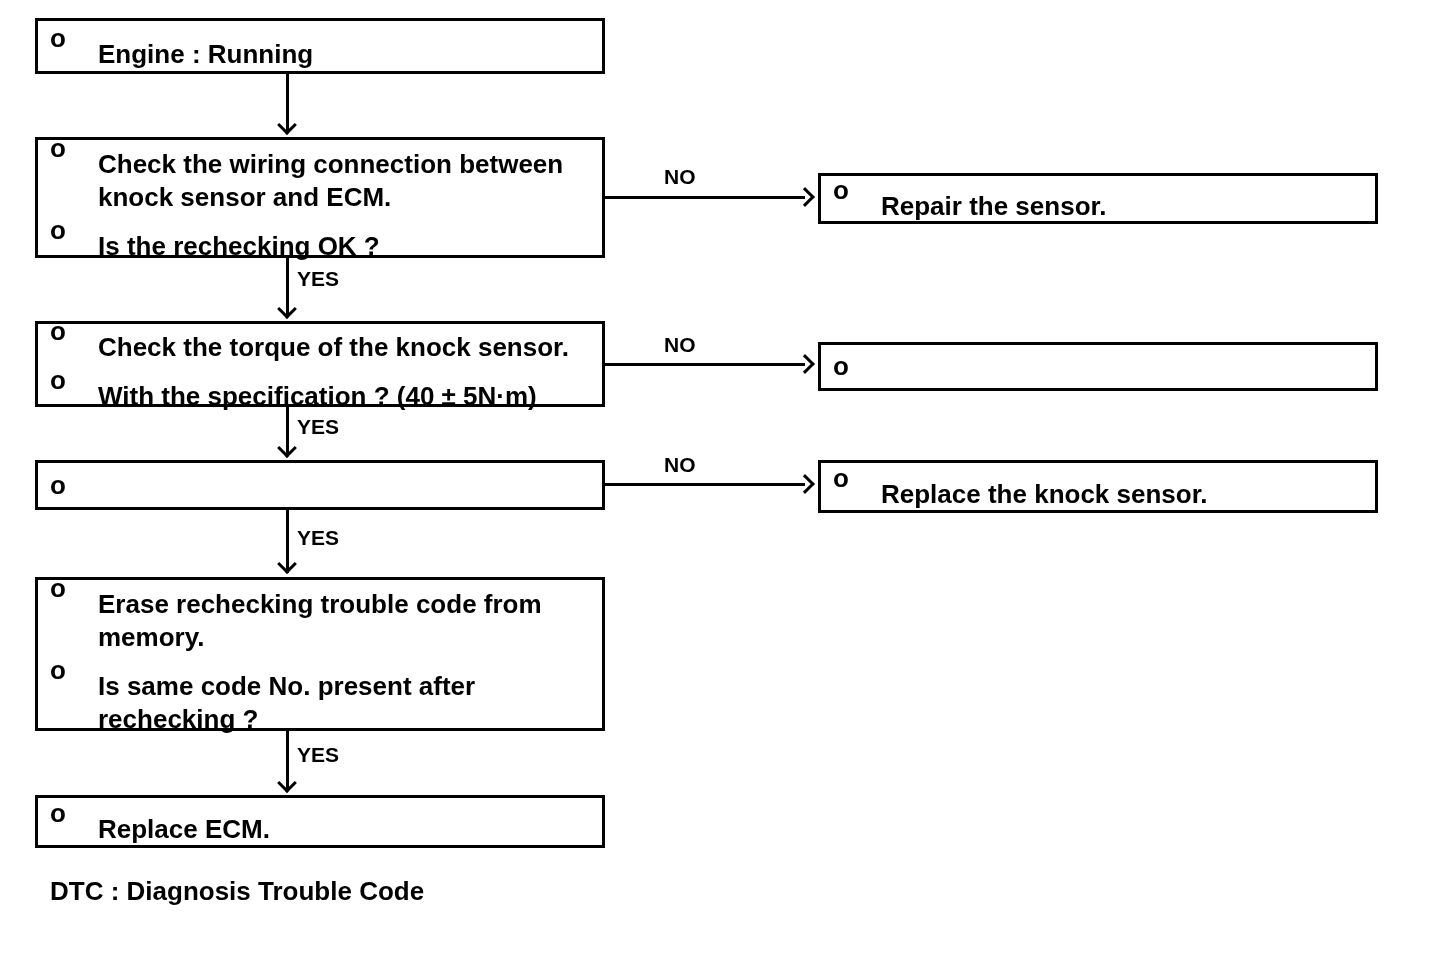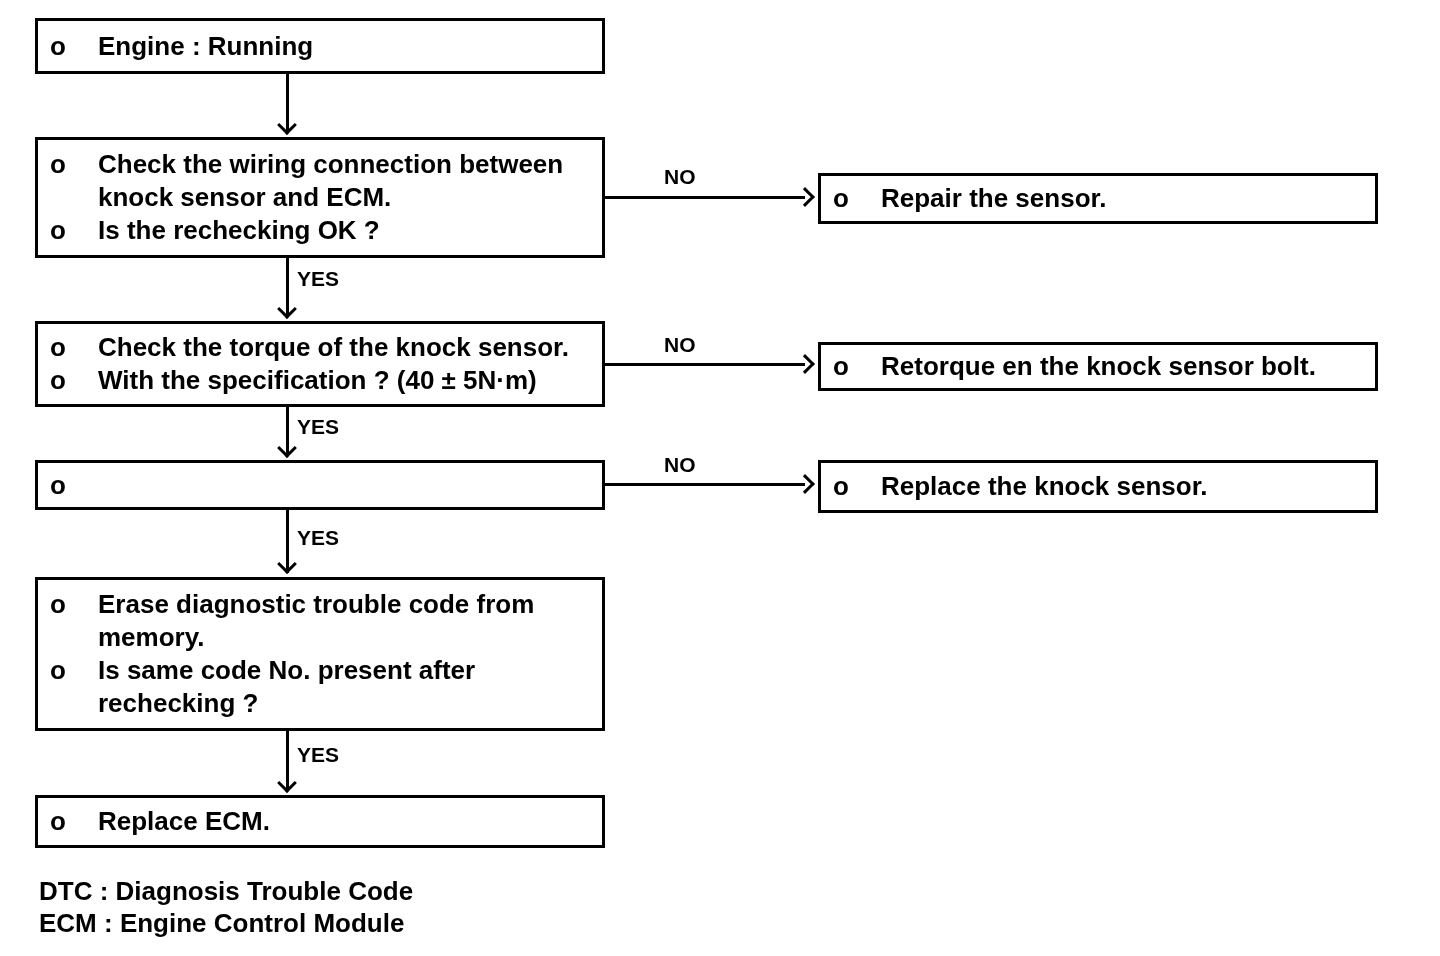--- a/index.html
+++ b/index.html
@@ -12,21 +12,21 @@
   .stage { position:absolute; left:0; top:0; width:1440px; height:956px; background:#ffffff; }
 
   
   .fbox {
     position:absolute; border:3px solid #000; background:#fff;
     display:flex; flex-direction:column; justify-content:center;
   }
   .item { display:flex; align-items:flex-start; padding-left:12px;
           font-size:26px; font-weight:bold; line-height:33px; }
   .item .bt { width:48px; flex:none; }
-  .item .tx { width:500px; }
+  .item .tx { width:500px;margin-top:16px; }
   .fbox.rbox .item .tx { width:490px; }
 
   
   .vline { position:absolute; width:3px; background:#000; }
   .hline { position:absolute; height:3px; background:#000; }
 
   
   .ah-down {
     position:absolute; width:14px; height:14px;
     border-right:3px solid #000; border-bottom:3px solid #000;
@@ -35,21 +35,21 @@
   .ah-right {
     position:absolute; width:14px; height:14px;
     border-top:3px solid #000; border-right:3px solid #000;
     transform:rotate(45deg);
   }
 
   
   .lbl { position:absolute; font-size:21px; font-weight:bold; line-height:28px; }
 
   
-  .legend { position:absolute; left:39px; top:875px; font-size:26px;
+  .legend { position:absolute; left:50px; top:875px; font-size:26px;
             font-weight:bold; line-height:32px; }
 </style>
 </head>
 <body>
 
 <div class="stage">
 
   <div class="fbox" style="left:35px; top:18px; width:570px; height:56px;">
     <div class="item">
       <span class="bt">o</span>
@@ -97,21 +97,20 @@
     </div>
   </div>
 
   <div class="lbl" style="left:664px; top:331px;">NO</div>
   <div class="hline" style="left:605px; top:363px; width:200px;"></div>
   <div class="ah-right" style="left:798px; top:357px;"></div>
 
   <div class="fbox rbox" style="left:818px; top:342px; width:560px; height:49px;">
     <div class="item">
       <span class="bt">o</span>
-      <span class="tx">Retorque en the knock sensor bolt.</span>
     </div>
   </div>
 
   <div class="vline" style="left:286px; top:406px; height:50px;"></div>
   <div class="lbl" style="left:297px; top:413px;">YES</div>
   <div class="ah-down" style="left:280px; top:441px;"></div>
 
   <div class="fbox" style="left:35px; top:460px; width:570px; height:50px;">
     <div class="item">
       <span class="bt">o</span>
@@ -130,37 +129,36 @@
     </div>
   </div>
 
   <div class="vline" style="left:286px; top:510px; height:63px;"></div>
   <div class="lbl" style="left:297px; top:524px;">YES</div>
   <div class="ah-down" style="left:280px; top:557px;"></div>
 
   <div class="fbox" style="left:35px; top:577px; width:570px; height:154px;">
     <div class="item">
       <span class="bt">o</span>
-      <span class="tx">Erase diagnostic trouble code from memory.</span>
+      <span class="tx">Erase rechecking trouble code from memory.</span>
     </div>
     <div class="item">
       <span class="bt">o</span>
       <span class="tx">Is same code No. present after rechecking ?</span>
     </div>
   </div>
 
   <div class="vline" style="left:286px; top:730px; height:61px;"></div>
   <div class="lbl" style="left:297px; top:741px;">YES</div>
   <div class="ah-down" style="left:280px; top:776px;"></div>
 
   <div class="fbox" style="left:35px; top:795px; width:570px; height:53px;">
     <div class="item">
       <span class="bt">o</span>
       <span class="tx">Replace ECM.</span>
     </div>
   </div>
 
   <div class="legend">
     <div>DTC : Diagnosis Trouble Code</div>
-    <div>ECM : Engine Control Module</div>
   </div>
 
 </div>
 
 </body></html>

